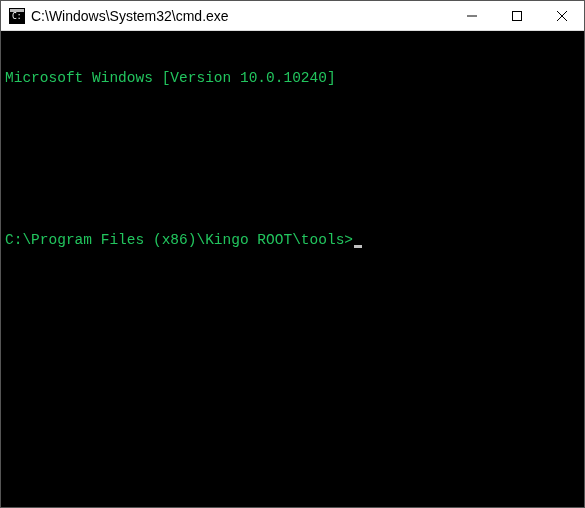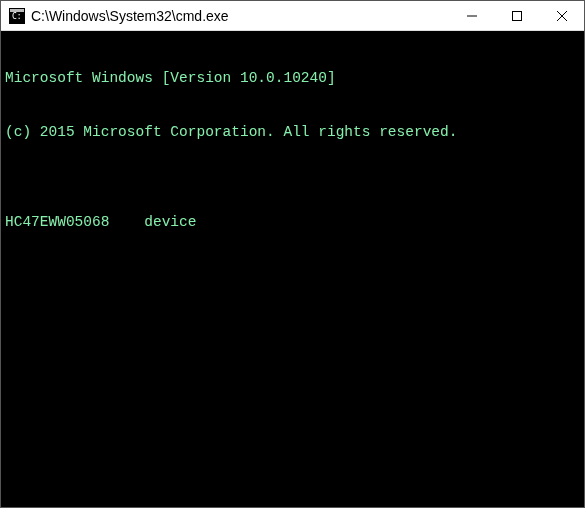--- a/index.html
+++ b/index.html
@@ -53,21 +53,21 @@
       display: flex;
       align-items: center;
       justify-content: center;
       background: #fff;
       cursor: pointer;
     }
     .win-btn svg { width: 10px; height: 10px; }
     .terminal {
       flex: 1;
       background: #000;
-      color: #86efac;
+      color: #22c55e;
       font-family: Consolas, "Courier New", monospace;
       font-size: 14.5px;
       line-height: 18px;
       padding: 2px 4px;
       white-space: pre;
       overflow: hidden;
     }
     .term-line { white-space: pre; }
     .cursor {
       display: inline-block;
@@ -108,20 +108,19 @@
         <svg viewBox="0 0 10 10">
             <line x1="0" y1="0" x2="10" y2="10" stroke="#000" stroke-width="1"></line>
             <line x1="10" y1="0" x2="0" y2="10" stroke="#000" stroke-width="1"></line>
           </svg>
       </div>
     </div>
   </div>
 
   <div class="terminal">
     <div class="term-line">Microsoft Windows [Version 10.0.10240]</div>
-    <div class="term-line">(c) 2015 Microsoft Corporation. All rights reserved.</div>
-    <div class="term-line"></div>
-    <div class="term-line">HC47EWW05068    device</div>
     <div class="term-line"></div>
     <div class="term-line"></div>
+    <div class="term-line"></div>
+    <div class="term-line"><span>C:\Program Files (x86)\Kingo ROOT\tools&gt;</span><span class="cursor"></span></div>
   </div>
 
 </div>
 
 </body></html>

